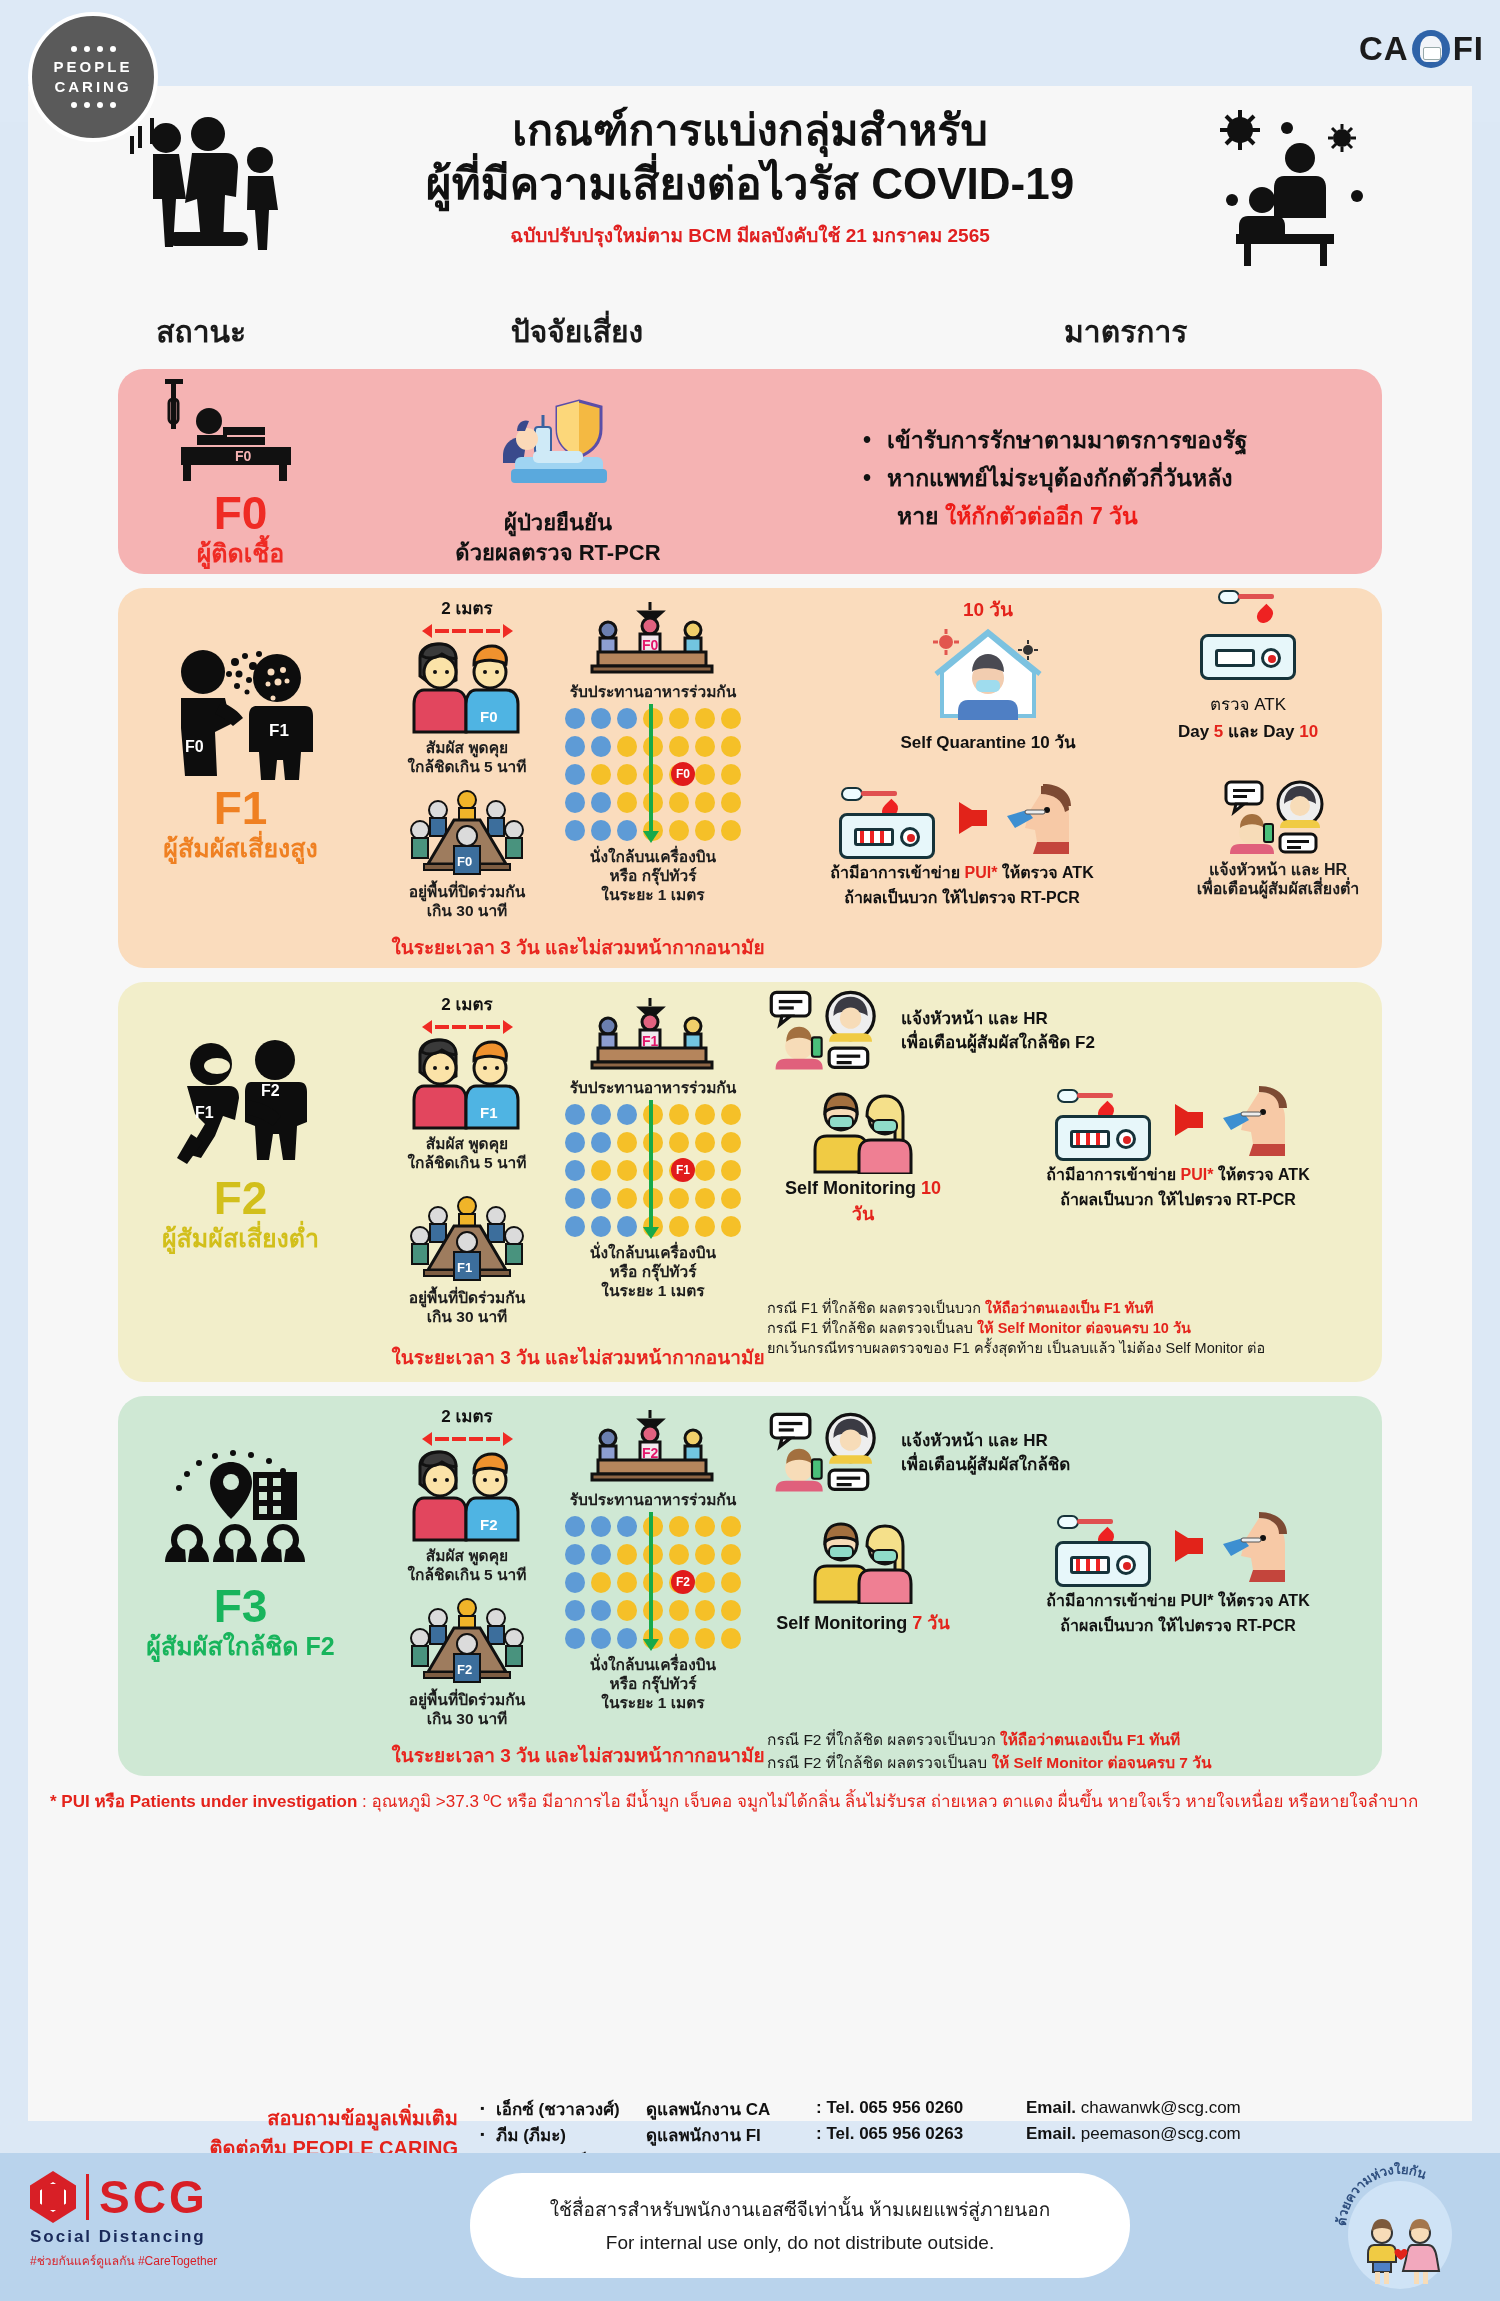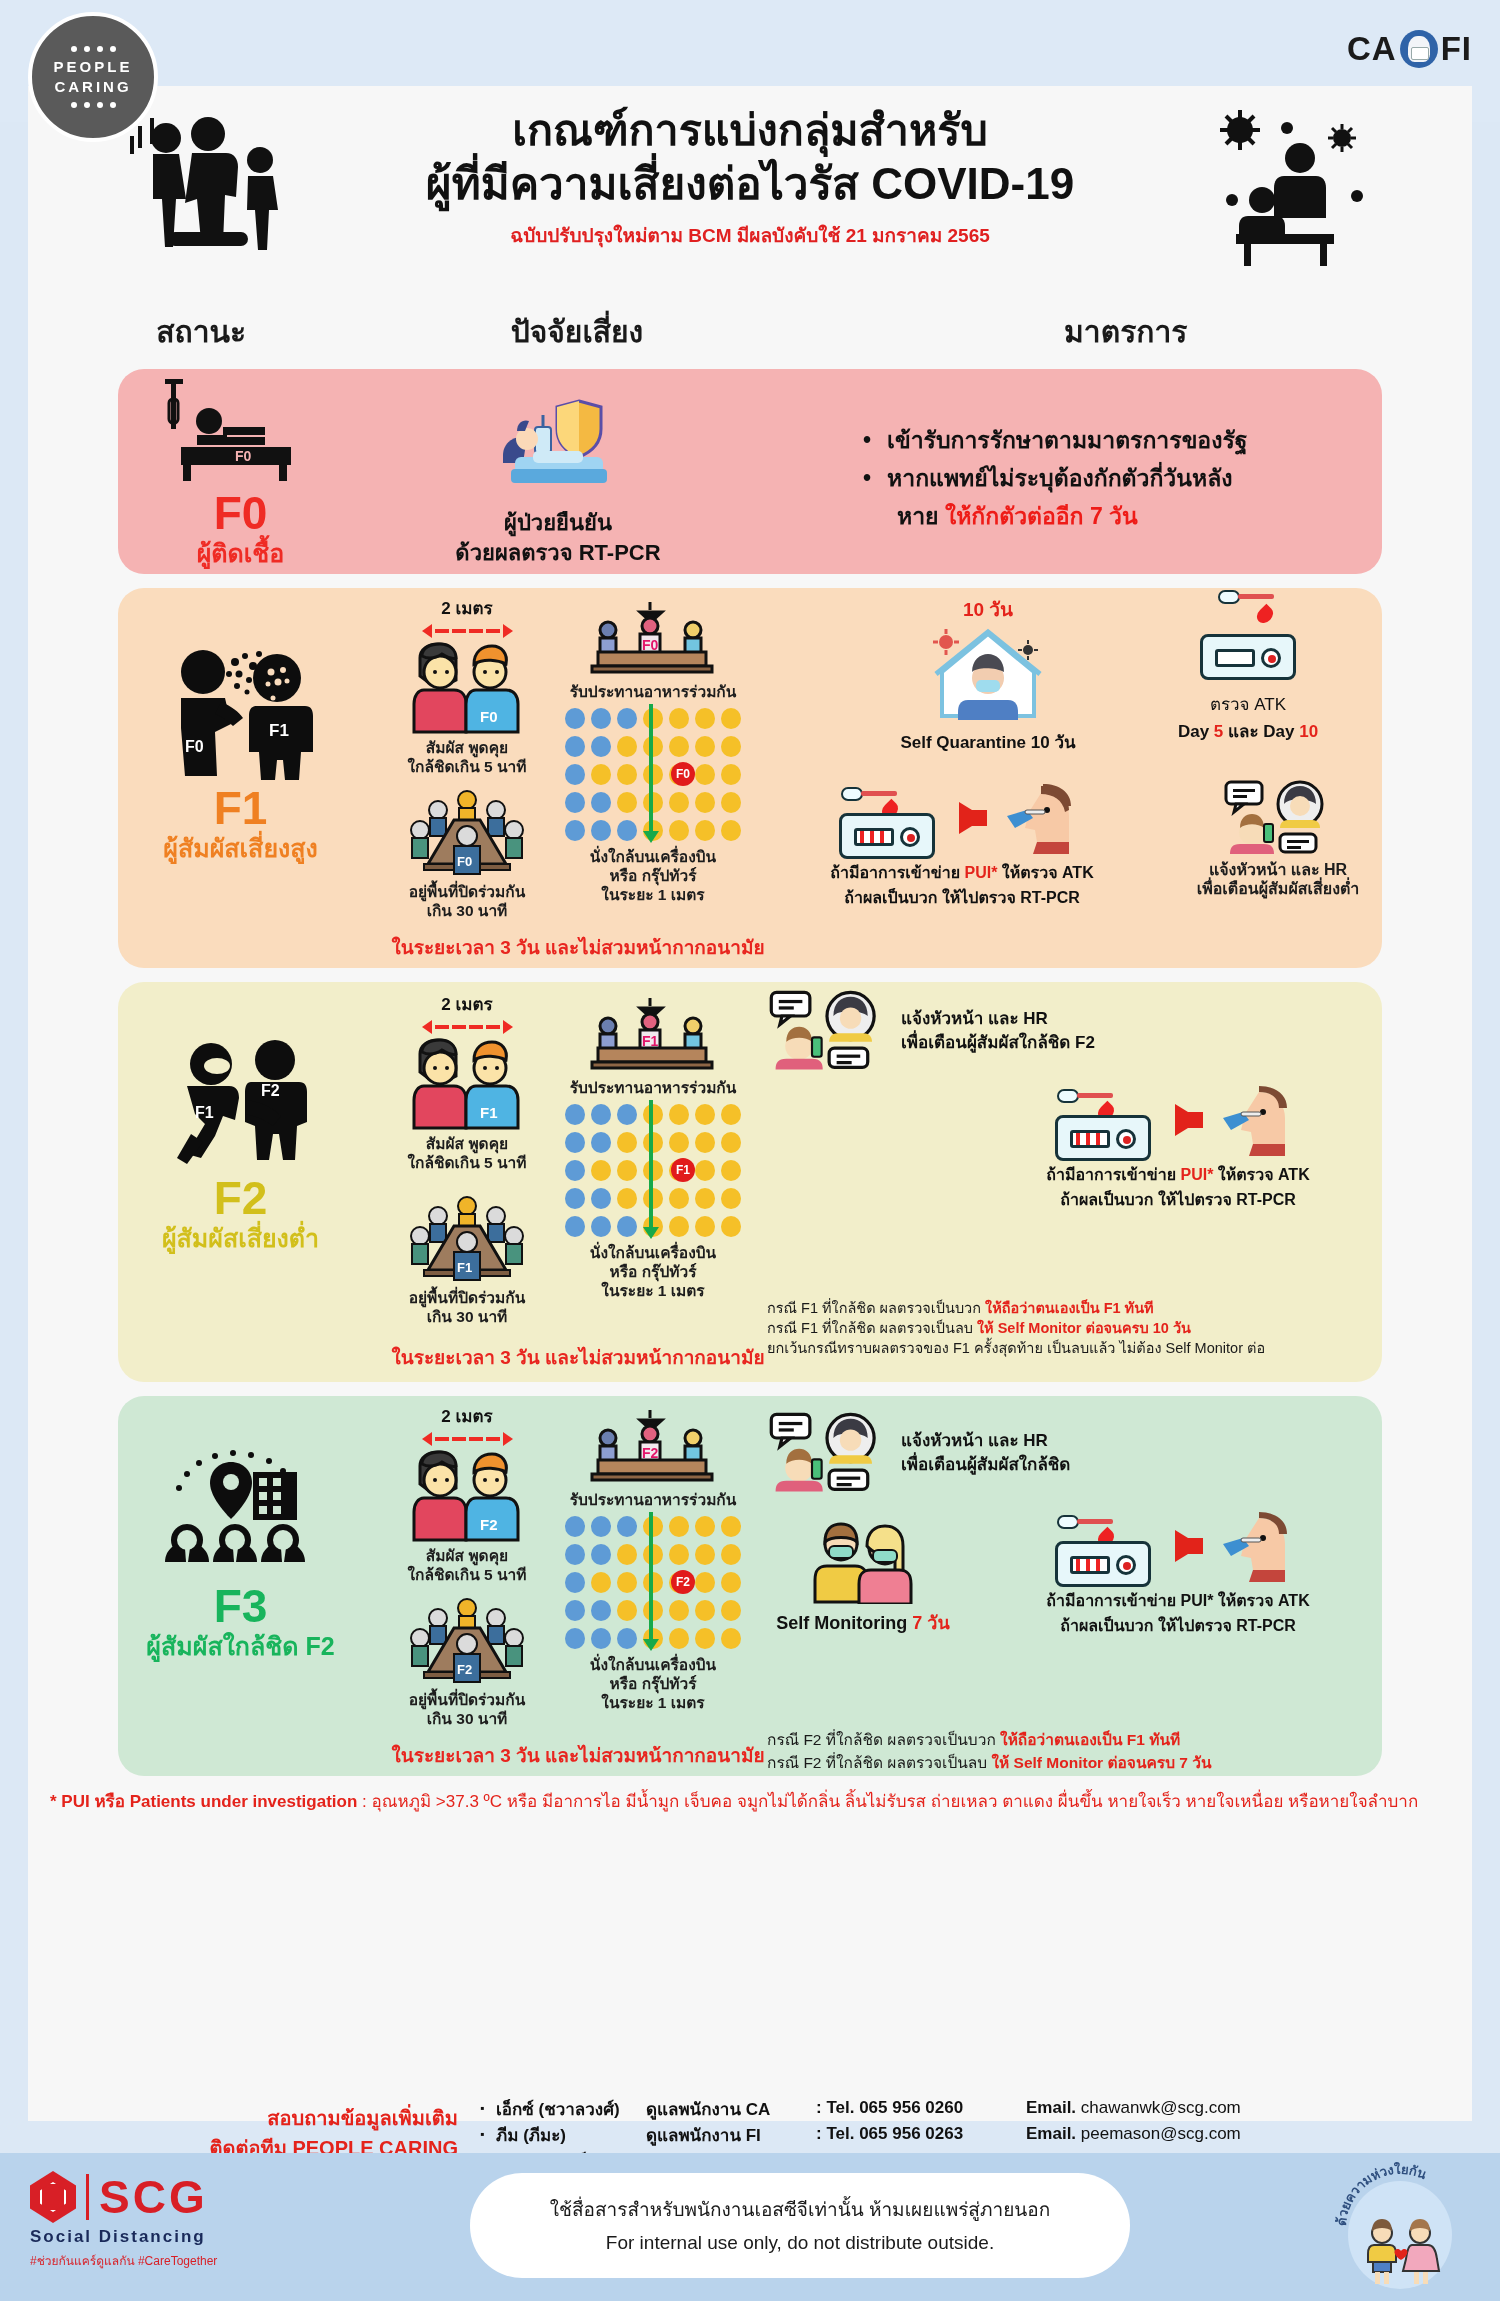--- a/index.html
+++ b/index.html
@@ -15,21 +15,21 @@
   #people-caring-badge {
     position:absolute; left:28px; top:12px; width:130px; height:130px;
     border-radius:50%; background:#5a5a5a; border:4px solid #ffffff;
     display:flex; flex-direction:column; align-items:center; justify-content:center;
     z-index:40; color:#fff;
   }
   .dotsrow { display:flex; gap:7px; margin:5px 0; }
   .dotsrow i { width:6px;height:6px;border-radius:50%;background:#fff;display:block; }
   #people-caring-badge .bw { font-size:15px; letter-spacing:3px; font-weight:bold; line-height:20px; text-align:center;}
   #cafi-logo {
-    position:absolute; right:28px; top:30px; display:flex; align-items:center; gap:3px;
+    position:absolute; right:16px; top:30px; display:flex; align-items:center; gap:3px;
     font-size:33px; font-weight:bold; color:#1b1b1b; letter-spacing:1px;
   }
   #cafi-logo .globe {
     width:38px;height:38px;border-radius:50%;background:#2f63a8;
     display:flex;align-items:center;justify-content:center;
   }
   #cafi-logo .globe .face { width:22px;height:26px;background:#f2f4f8;border-radius:45% 45% 30% 30%; position:relative;}
   #cafi-logo .globe .face:after{content:"";position:absolute;left:3px;bottom:2px;width:16px;height:11px;background:#fff;border:1px solid #9aa;border-radius:2px;}
 
   
@@ -724,20 +724,35 @@
             <rect x="58" y="54" width="36" height="18" rx="5" fill="#fff" stroke="#111" stroke-width="3"></rect>
             <rect x="65" y="60" width="22" height="3" fill="#111"></rect>
               <rect x="65" y="66" width="14" height="3" fill="#111"></rect>
           </svg>
           <div style="text-align:left;font-size:17px;font-weight:bold;color:#111;line-height:24px;">
             <div>แจ้งหัวหน้า และ HR</div>
             <div>เพื่อเตือนผู้สัมผัสใกล้ชิด F2</div>
           </div>
         </div>
 
+        <div style="position:absolute;left:20px;top:104px;width:180px;text-align:center;">
+          <svg width="116" height="88" viewBox="0 0 116 88">
+            <circle cx="36" cy="28" r="16" fill="#f7dcb8" stroke="#111" stroke-width="3"></circle>
+            <path d="M20 26c0-12 6-18 16-18s16 6 16 18c-6-6-26-6-32 0z" fill="#a3703f" stroke="#111" stroke-width="3"></path>
+            <rect x="24" y="30" width="24" height="12" rx="5" fill="#8fdbc8" stroke="#111" stroke-width="2"></rect>
+            <path d="M22 50h28c10 0 12 6 12 14v22H10V64c0-8 2-14 12-14z" fill="#f0cb44" stroke="#111" stroke-width="3"></path>
+            <circle cx="80" cy="32" r="16" fill="#f7dcb8" stroke="#111" stroke-width="3"></circle>
+            <path d="M62 30c0-14 8-20 18-20s18 6 18 20v30h-8V38c-8 2-22 0-28-8z" fill="#f5e08a" stroke="#111" stroke-width="3"></path>
+            <rect x="68" y="34" width="24" height="12" rx="5" fill="#8fdbc8" stroke="#111" stroke-width="2"></rect>
+            <path d="M66 54h28c10 0 12 6 12 14v20H54V68c0-8 2-14 12-14z" fill="#ef7f93" stroke="#111" stroke-width="3"></path>
+          </svg>
+          <div style="font-size:18px;font-weight:bold;color:#111;">
+            <span>Self Monitoring </span><span style="color:#e4231b;">10 วัน</span>
+          </div>
+        </div>
 
         <div style="position:absolute;left:210px;top:100px;width:430px;">
           <div style="display:flex;align-items:center;justify-content:center;gap:14px;">
             <div style="position:relative;width:110px;height:70px;">
               <div class="swab" style="position:absolute;left:6px;top:4px;">
                 <span class="tipc"></span>
                   <span class="stick"></span>
                 </div>
               <div class="droplet" style="position:absolute;left:48px;top:18px;"></div>
               <div class="atkkit" style="position:absolute;left:4px;top:30px;">

